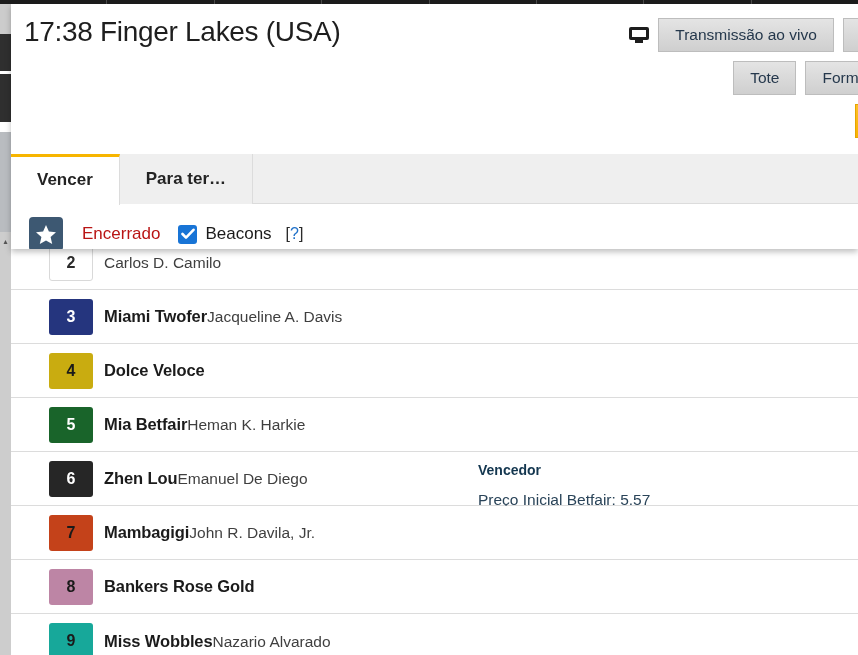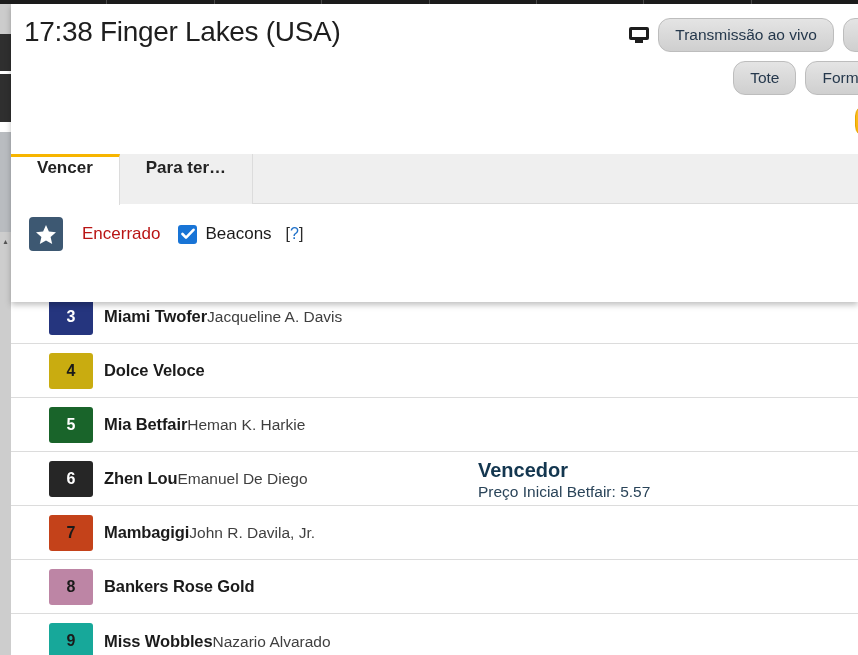--- a/index.html
+++ b/index.html
@@ -54,26 +54,26 @@
     border-radius: 3px;
     display: flex; align-items: center; justify-content: center;
     font-size: 16px; font-weight: bold;
     flex: 0 0 auto;
   }
   .silk.plain { background:#ffffff; color:#2b2b2b; border:1px solid #d9d9d9; }
   .names { margin-left: 11px; display: flex; justify-content: center; flex: 0 0 auto; }
   .horse { font-size: 16.5px; font-weight: bold; color: #1b1b1b; line-height: 21px; letter-spacing: -0.1px; }
   .jockey { font-size: 15.5px; color: #3f3f3f; line-height: 21px; }
   .win-block { position: absolute; left: 467px; top: 8px; }
-  .win-title { font-size: 20px; font-weight: bold; color: #13364f; line-height: 21px; }
-  .win-sub { font-size: 15.5px; color: #2a4459; line-height: 21px; }
+  .win-title { font-size: 14px; font-weight: bold; color: #13364f; line-height: 21px; }
+  .win-sub { font-size: 15.5px; color: #2a4459; line-height: 21px; margin-top: 8px; }
 
   
   .header-panel {
-    position: absolute; left: 11px; top: 4px; width: 847px; height: 298px;
+    position: absolute; left: 11px; top: 4px; width: 847px; height: 245px;
     background: #ffffff;
     box-shadow: 0 3px 6px rgba(0,0,0,0.25);
     overflow: hidden;
   }
   .race-title {
     position: absolute; left: 13px; top: 12px;
     font-size: 28px; color: #1e1e1e; letter-spacing: -0.3px; white-space: nowrap;
   }
   .race-meta {
     position: absolute; left: 14px; top: 58px;
@@ -81,21 +81,21 @@
   }
   .race-meta .sep { display:inline-block; width:1px; height:18px; background:#9a9a9a; margin: 0 14px; }
 
   
   .btn-row-1 { position: absolute; right: -30px; top: 14px; display: flex; align-items: center; gap: 9px; }
   .btn-row-2 { position: absolute; right: -90px; top: 57px; display: flex; align-items: center; gap: 9px; }
   .btn-row-3 { position: absolute; right: -60px; top: 100px; display: flex; align-items: center; gap: 9px; }
   .btn {
     background: linear-gradient(to bottom, #e4e4e4 0%, #cfcfcf 100%);
     border: 1px solid #bdbdbd;
-    border-radius: 12px;
+    border-radius: 0;
     padding: 6px 16px 7px;
     font-size: 15.5px;
     color: #25384c;
     white-space: nowrap;
     line-height: 19px;
   }
   .btn.accent {
     background: linear-gradient(to bottom, #fdc12a 0%, #f8b200 100%);
     border: 1px solid #e6a400;
     color: #20180a;
@@ -105,21 +105,21 @@
   .tv-icon .base { position:absolute; left:6px; top:13px; width:8px; height:3px; background:#1d1d1d; }
 
   
   .tabbar {
     position: absolute; left: 0; top: 150px; width: 847px; height: 50px;
     background: #efefef;
     border-bottom: 1px solid #dcdcdc;
   }
   .tab {
     position: relative; float: left; height: 50px;
-    display: flex; justify-content: center;
+    display: flex; align-items: center; justify-content: center;
     font-size: 17px; font-weight: bold; color: #232323;
     padding: 4px 26px;
     border-right: 1px solid #dcdcdc;
     background: #efefef;
   }
   .tab.active {
     background: #ffffff;
     border-top: 3px solid #f7b500;
     border-right: 1px solid #dcdcdc;
     height: 51px;

